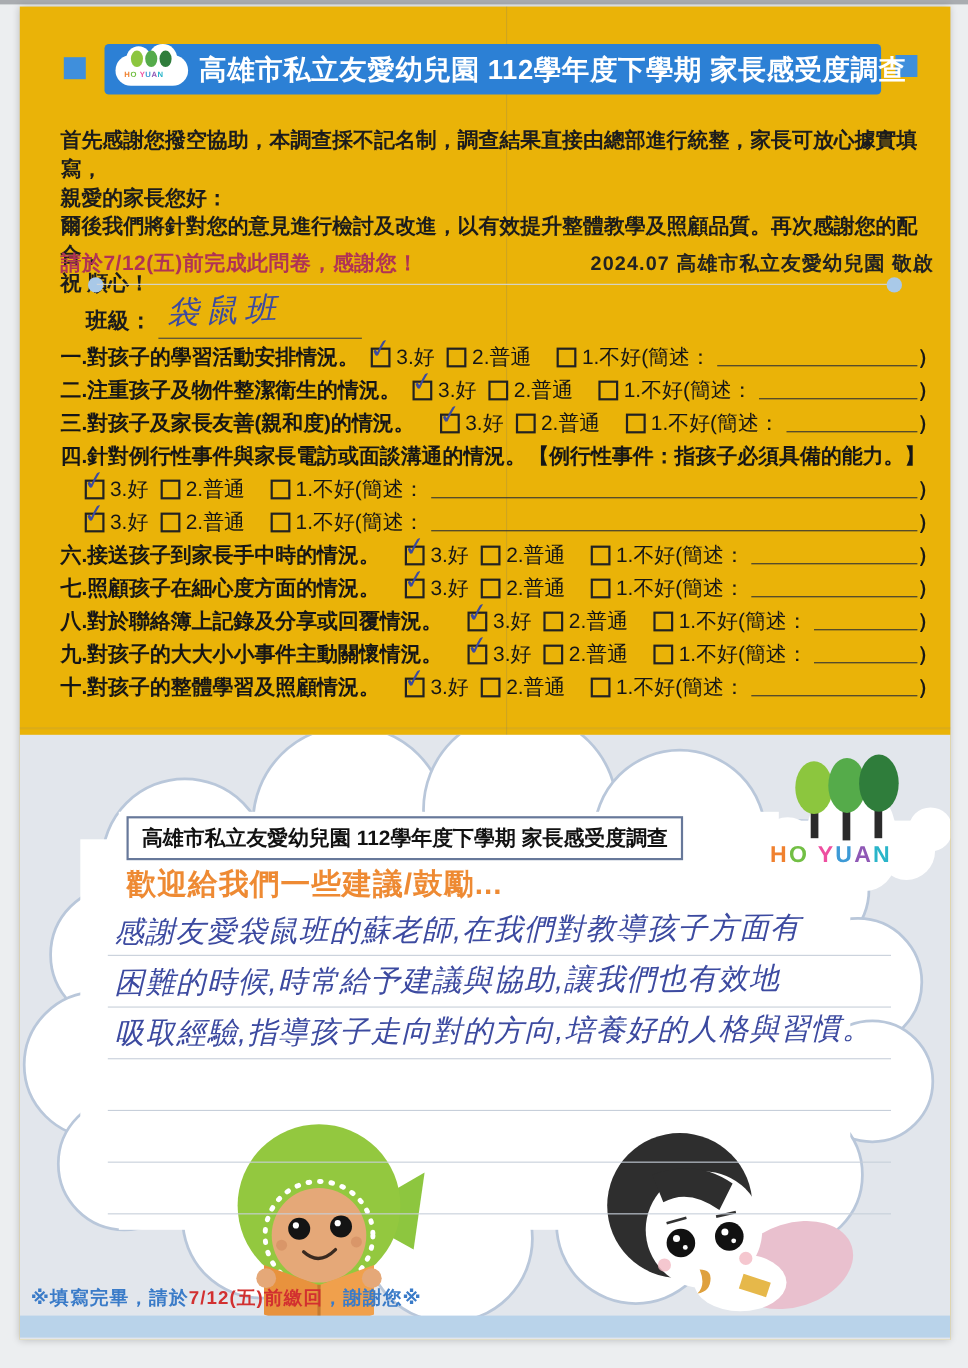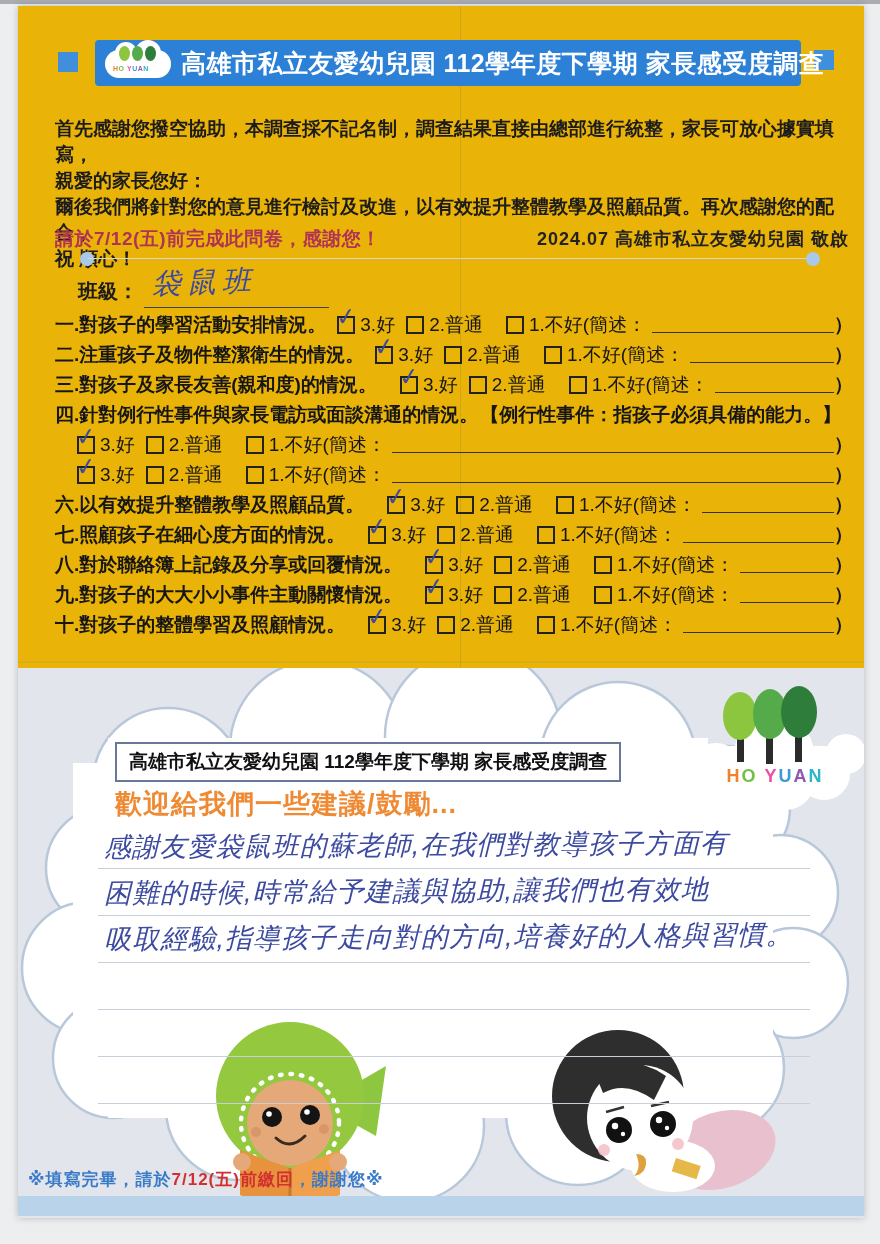--- a/index.html
+++ b/index.html
@@ -65,21 +65,21 @@
              padding:5px 12px;font-size:19px;font-weight:bold;color:#111;white-space:nowrap;}
   .orange-heading{position:absolute;left:97px;top:118px;font-size:27px;font-weight:bold;color:#ee8a33;letter-spacing:1px;}
   .comment-area{position:absolute;left:80px;top:154px;width:712px;}
   .rule-line{height:46px;border-bottom:1px solid #c7cfda;}
   .handwriting{position:absolute;left:6px;top:0;width:706px;color:#3c4aa0;font-size:27px;
                font-style:italic;transform:rotate(-.4deg);}
   .handwriting div{height:46px;line-height:46px;white-space:nowrap;letter-spacing:1px;}
 
   
   .lower-logo{position:absolute;left:668px;top:16px;width:178px;height:126px;}
-  .big-letters{position:absolute;left:14px;top:82px;width:150px;text-align:center;font-size:18px;
+  .big-letters{position:absolute;left:14px;top:82px;width:150px;text-align:left;font-size:21px;
                font-weight:bold;letter-spacing:2px;white-space:nowrap;}
 
   
   .footer-note{position:absolute;left:10px;top:500px;font-size:17px;font-weight:bold;letter-spacing:1px;white-space:nowrap;}
   .footer-note .b{color:#3a7bc8;} .footer-note .r{color:#d23030;}
   .bottom-bar{position:absolute;left:0;top:528px;width:846px;height:20px;background:#b9d3ea;}
 </style>
 </head>
 <body>
 
@@ -229,21 +229,21 @@
           </span>
         <span class="opt tight">
             <span class="cb"></span>
             <span>1.不好(簡述：</span>
           </span>
         <span class="blank"></span>
           <span class="close">）</span>
       </div>
 
       <div class="srow">
-        <span class="q">六.以有效提升整體教學及照顧品質。</span>
+        <span class="q">六.接送孩子到家長手中時的情況。</span>
         <span class="opt tight">
             <span class="cb">
               <span class="tick">✓</span>
             </span>
             <span>3.好</span>
           </span>
         <span class="opt">
             <span class="cb"></span>
             <span>2.普通</span>
           </span>

